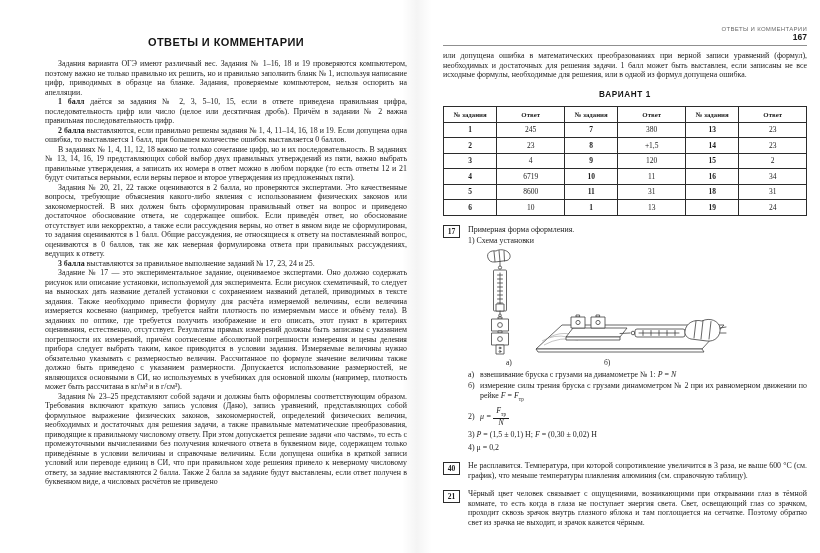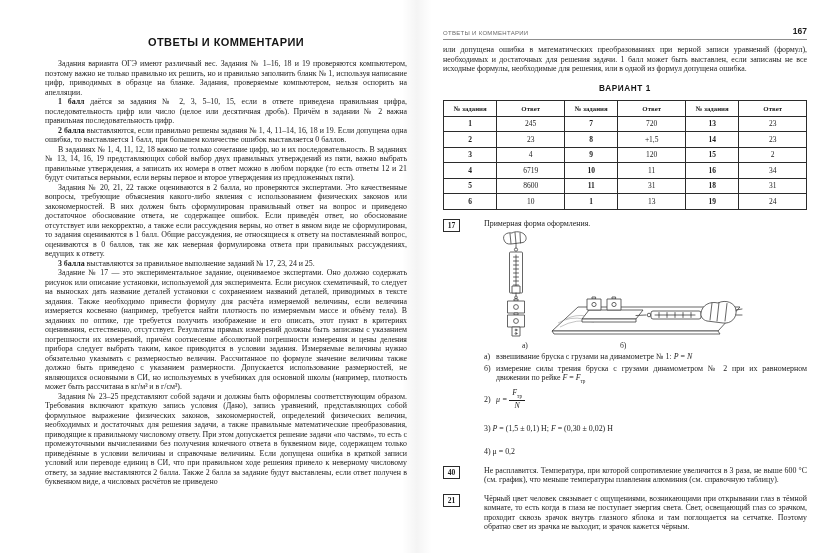--- a/index.html
+++ b/index.html
@@ -21,21 +21,21 @@
   }
   .body-par{
     font-size:7.9px;line-height:9.5px;text-align:justify;text-indent:13px;margin:0;
     word-spacing:-0.1px;
   }
   .body-par .lead{font-weight:bold;}
   
   .page-right{position:absolute;left:443px;top:0;width:364px;}
   .running-row{
     display:flex;justify-content:space-between;align-items:flex-end;
-    margin-top:26px;padding-bottom:3px;border-bottom:0.8px solid #8f8f8f;
+    margin-top:26px;padding-bottom:3px;border-bottom:0.8px solid #8f8f8f;flex-direction:column;
   }
   .running-head{
     font-family:"Liberation Sans","DejaVu Sans",sans-serif;font-size:6px;
     letter-spacing:.3px;color:#6b6b6b;
   }
   .page-num{
     font-family:"Liberation Sans","DejaVu Sans",sans-serif;font-weight:bold;
     font-size:8.5px;color:#1a1a1a;
   }
   .intro-par{font-size:7.9px;line-height:9.5px;text-align:justify;margin:5px 0 0 0;}
@@ -50,21 +50,21 @@
     border:0.8px solid #2b2b2b;text-align:center;vertical-align:middle;padding:0;
   }
   table.answers th{
     font-size:6.8px;font-weight:bold;height:15px;
   }
   table.answers td{font-size:7.5px;height:14.5px;}
   table.answers td.tasknum{font-weight:bold;}
   table.answers .sep{border-right-width:1.6px;}
   col.c-num{width:49px;}col.c-ans{width:62px;}
   
-  .item{display:flex;margin-top:9px;gap:16px;}
+  .item{display:flex;margin-top:9px;}
   .item-numbox{
     flex:0 0 auto;width:15px;height:11px;border:1px solid #2b2b2b;margin-right:8px;
     display:flex;align-items:center;justify-content:center;
     font-weight:bold;font-size:7.6px;margin-top:0.5px;
   }
   .item-body{flex:1 1 auto;font-size:7.9px;line-height:9.5px;text-align:justify;}
   .i17-line{margin:0;}
   .i17-step1{margin:2px 0 0 0;}
   .fig-wrap{position:relative;margin:3px 0 0 4px;width:270px;}
   .fig-labels{display:flex;font-size:7.6px;margin-top:1px;}
@@ -72,21 +72,21 @@
   .fig-label-b{margin-left:92px;}
   .sub-line{display:flex;margin-top:2px;}
   .sub-prefix{flex:0 0 12px;}
   .sub-text{flex:1 1 auto;text-align:justify;}
   .var{font-style:italic;}
   sub.f-sub{font-size:5.2px;}
   .frac-line{display:flex;align-items:center;margin-top:3px;}
   .frac{display:inline-block;text-align:center;vertical-align:middle;margin-left:2px;}
   .frac .num{display:block;border-bottom:0.8px solid #1c1c1c;padding:0 3px 0.5px 3px;line-height:8px;}
   .frac .den{display:block;padding-top:0.5px;line-height:8px;}
-  .plain-line{margin-top:14px;}
+  .plain-line{margin-top:3px;}
   svg .ln{stroke:#3f3f3f;stroke-width:0.8;fill:none;stroke-linecap:round;stroke-linejoin:round;}
   svg .fw{stroke:#3f3f3f;stroke-width:0.8;fill:#ffffff;stroke-linejoin:round;}
   svg .grain{stroke:#8a8a8a;stroke-width:0.5;fill:none;}
 </style>
 </head>
 <body>
 
 <div class="gutter"></div>
 
 <div class="page-left">
@@ -130,21 +130,21 @@
         <th class="sep">Ответ</th>
         <th>№ задания</th>
         <th>Ответ</th>
       </tr>
     </thead>
     <tbody>
       <tr>
         <td class="tasknum">1</td>
         <td class="sep">245</td>
         <td class="tasknum">7</td>
-        <td class="sep">720</td>
+        <td class="sep">380</td>
         <td class="tasknum">13</td>
         <td>23</td>
       </tr>
       <tr>
         <td class="tasknum">2</td>
         <td class="sep">23</td>
         <td class="tasknum">8</td>
         <td class="sep">+1,5</td>
         <td class="tasknum">14</td>
         <td>23</td>
@@ -181,20 +181,21 @@
         <td class="tasknum">19</td>
         <td>24</td>
       </tr>
     </tbody>
   </table>
 
   <div class="item">
     <div class="item-numbox">17</div>
     <div class="item-body">
       <p class="i17-line">Примерная форма оформления.</p>
+      <p class="i17-line i17-step1">1) Схема установки</p>
 
       <div class="fig-wrap">
         <svg width="262" height="106" viewBox="0 0 262 106">
 
           <path class="fw" d="M16,9 C14,4 19,1 24,2 C27,0 33,0.5 36,3 C39,5.5 39,10 35,11.5 L23,13 C19,13.3 17,12 16,9 Z"></path>
           <path class="ln" d="M22,2.5 L23,12.5 M27,1.5 L28,12.5 M32,2 L32.5,12"></path>
           <path class="ln" d="M28,13 L28,17"></path>
           <circle class="fw" cx="28" cy="18.6" r="1.6"></circle>
           <rect class="fw" x="21.5" y="21" width="13" height="41" rx="1"></rect>
           <path class="ln" d="M28,24 L28,58"></path>

